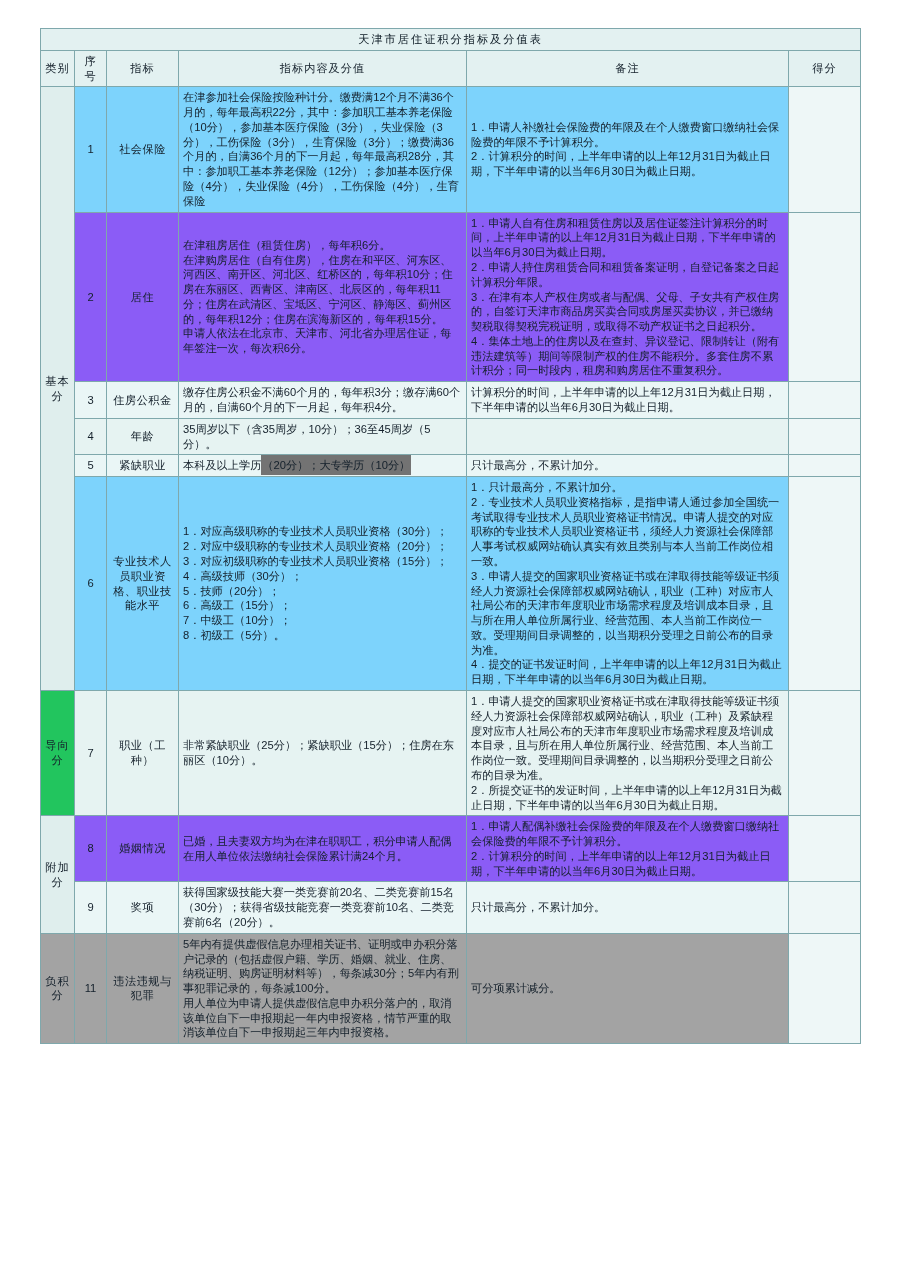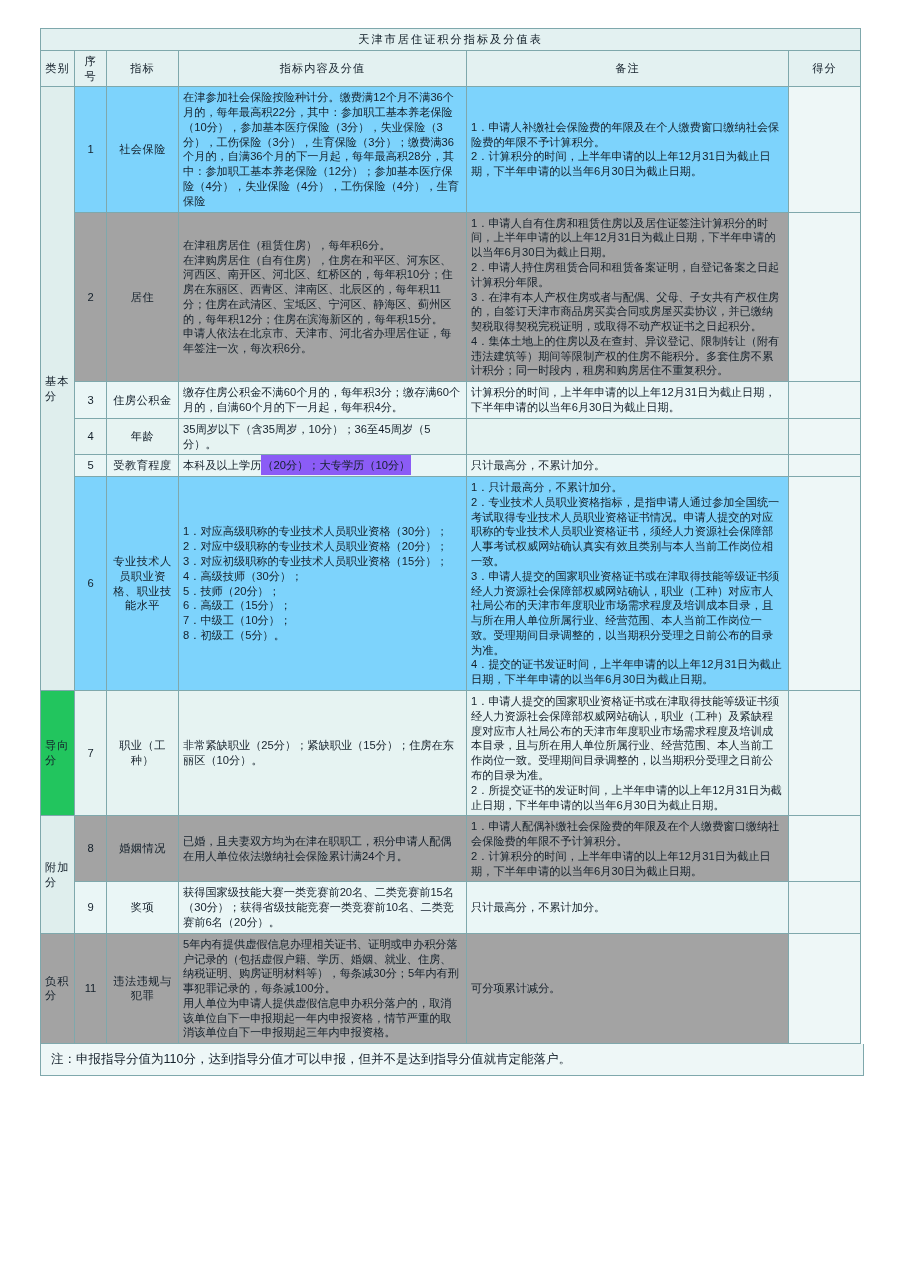--- a/index.html
+++ b/index.html
@@ -54,21 +54,21 @@
     letter-spacing: 1px;
   }
   .c-cat { width: 34px; text-align: center; }
   .c-no  { width: 32px; text-align: center; }
   .c-ind { width: 72px; text-align: center; }
   .c-con { width: 288px; }
   .c-rem { width: 322px; }
   .c-score { width: 72px; }
 
   td.cat {
-    text-align: left;
+    text-align: center;
     font-size: 14px;
     letter-spacing: 1px;
     line-height: 1.25;
   }
   td.num {
     text-align: center;
     font-size: 12.5px;
   }
   td.ind {
     text-align: center;
@@ -78,29 +78,29 @@
     margin-left: 25px;
   }
   td.content, td.remark {
     text-align: left;
     font-size: 11.3px;
     line-height: 1.35;
   }
   td.score { background: #eef7f7; }
 
   .bg-a { background: #7dd3fc; }
-  .bg-b { background: #a3a3a3; }
+  .bg-b { background: #8b5cf6; }
   .bg-c { background: #eaf6f6; }
   .bg-d { background: #dfeeed; }
   .bg-e { background: #e6f3f2; }
   .bg-f { background: #22c55e; }
   .bg-neg { background: #a3a3a3; }
 
   .hl {
-    background: #8b5cf6;
+    background: #737373;
     padding: 4px 1px;
   }
   .note-wrap {
     width: 824px;
     border: 1px solid #7fa8ac;
     border-top: none;
     box-sizing: border-box;
     background: #eef7f7;
     padding: 7px 10px;
     font-size: 12.5px;
@@ -167,21 +167,21 @@
       <tr>
         <td class="num bg-e">4</td>
         <td class="ind bg-e">年龄</td>
         <td class="content bg-e nowrap-pre">35周岁以下（含35周岁，10分）；36至45周岁（5分）。</td>
         <td class="remark bg-e nowrap-pre"></td>
         <td class="score"></td>
       </tr>
 
       <tr>
         <td class="num bg-c">5</td>
-        <td class="ind bg-c">受教育程度</td>
+        <td class="ind bg-c">紧缺职业</td>
         <td class="content bg-c"><span>本科及以上学历</span><span class="hl">（20分）；大专学历（10分）</span></td>
         <td class="remark bg-c nowrap-pre">只计最高分，不累计加分。</td>
         <td class="score"></td>
       </tr>
 
       <tr>
         <td class="num bg-a">6</td>
         <td class="ind bg-a">专业技术人员职业资格、职业技能水平</td>
         <td class="content bg-a nowrap-pre">1．对应高级职称的专业技术人员职业资格（30分）；
 2．对应中级职称的专业技术人员职业资格（20分）；
@@ -231,16 +231,13 @@
         <td class="num bg-neg">11</td>
         <td class="ind bg-neg">违法违规与犯罪</td>
         <td class="content bg-neg nowrap-pre">5年内有提供虚假信息办理相关证书、证明或申办积分落户记录的（包括虚假户籍、学历、婚姻、就业、住房、纳税证明、购房证明材料等），每条减30分；5年内有刑事犯罪记录的，每条减100分。
 用人单位为申请人提供虚假信息申办积分落户的，取消该单位自下一申报期起一年内申报资格，情节严重的取消该单位自下一申报期起三年内申报资格。</td>
         <td class="remark bg-neg nowrap-pre">可分项累计减分。</td>
         <td class="score"></td>
       </tr>
     </tbody>
   </table>
 
-  <div class="note-wrap">
-    <span>注：</span><span>申报指导分值为110分，达到指导分值才可以申报，但并不是达到指导分值就肯定能落户。</span>
-  </div>
 </div>
 
 </body></html>

